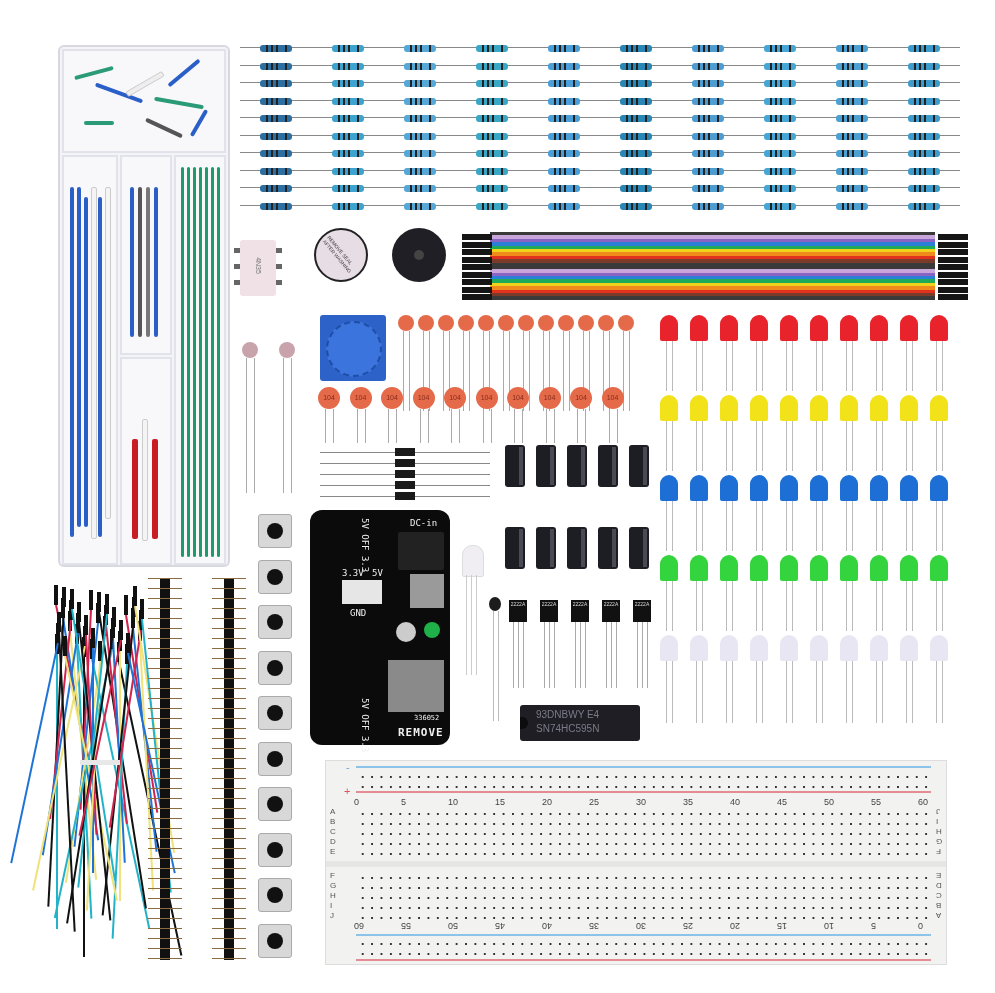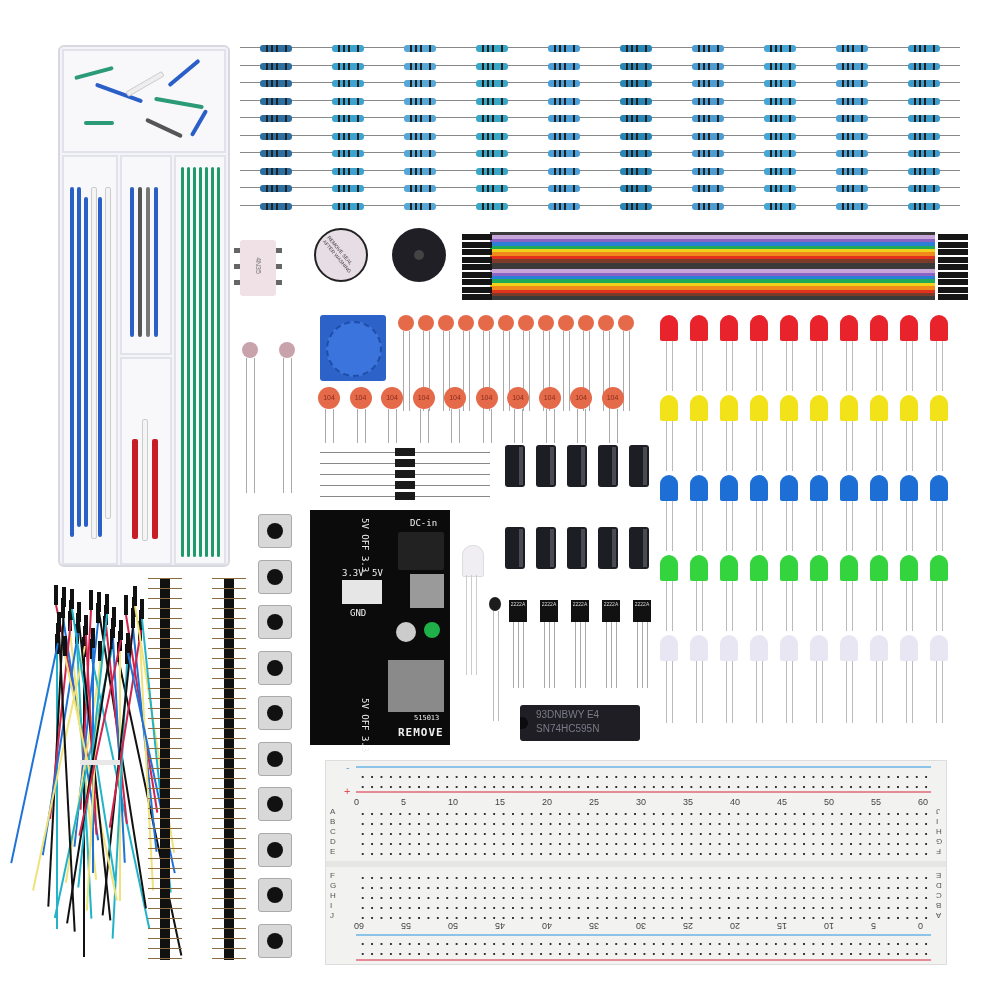--- a/index.html
+++ b/index.html
@@ -22,21 +22,21 @@
   .ribbon{left:490px;top:232px;width:445px;height:68px;}
   .ribbon .strip{height:3.4px;}
   .hdr-end{position:absolute;width:30px;height:6px;background:#151515;}
   
   .cap{position:absolute;border-radius:50%;background:#e46a4a;color:#8a2b1b;font-size:7px;text-align:center;}
   
   .ecap{position:absolute;width:20px;height:42px;background:#1d1d24;border-radius:3px;}
   .ecap .stripe{position:absolute;right:2px;top:2px;width:4px;height:38px;background:#4a4a55;}
   .trans{position:absolute;width:18px;height:22px;background:#111;color:#ddd;font-size:5px;text-align:center;line-height:8px;}
   
-  .pmod{left:310px;top:510px;width:140px;height:235px;background:#0b0b0b;border-radius:0;color:#f0f0f0;font-family:"DejaVu Sans Mono",monospace;font-size:9px;}
+  .pmod{left:310px;top:510px;width:140px;height:235px;background:#0b0b0b;border-radius:12px;color:#f0f0f0;font-family:"DejaVu Sans Mono",monospace;font-size:9px;}
   
   .bb{left:325px;top:760px;width:622px;height:205px;background:#f2f2f0;border:1px solid #ddd;box-sizing:border-box;}
   .bb .rail{position:absolute;height:2px;}
   .bb .holes{position:absolute;background-image:radial-gradient(#333 1px, transparent 1.4px);background-size:9.4px 10px;}
   .bb .num{position:absolute;font-size:9px;color:#444;}
   .bb .row-lbl{position:absolute;font-size:8px;color:#555;}
   
   .pinhdr{position:absolute;width:10px;background:#111;}
   .pinhdr .pins{position:absolute;left:-12px;width:34px;top:0;bottom:0;background-image:repeating-linear-gradient(to bottom,#8b6b40 0 1px,transparent 1px 10px);}
   
@@ -1455,21 +1455,21 @@
   <div class="abs" style="left:88px;top:22px;width:46px;height:38px;background:#222;border-radius:2px;"></div>
   <div class="txt" style="left:32px;top:58px;">3.3V</div>
   <div class="txt" style="left:62px;top:58px;">5V</div>
   <div class="abs" style="left:32px;top:70px;width:40px;height:24px;background:#e6e6e6;"></div>
   <div class="txt" style="left:40px;top:98px;">GND</div>
   <div class="abs" style="left:100px;top:64px;width:34px;height:34px;background:#9a9a9a;"></div>
   <div class="abs" style="left:86px;top:112px;width:20px;height:20px;border-radius:50%;background:#ccc;"></div>
   <div class="abs" style="left:114px;top:112px;width:16px;height:16px;border-radius:50%;background:#1fb04a;"></div>
   <div class="abs" style="left:78px;top:150px;width:56px;height:52px;background:#8a8a8a;"></div>
   <div class="txt" style="left:60px;top:188px;transform:rotate(90deg);transform-origin:left top;">5V OFF 3.3</div>
-  <div class="txt" style="left:104px;top:204px;font-size:7px;">515013</div>
+  <div class="txt" style="left:104px;top:204px;font-size:7px;">336052</div>
   <div class="txt" style="left:88px;top:216px;font-size:11px;font-weight:bold;letter-spacing:1px;">REMOVE</div>
 </div>
 
 <div class="abs" id="dupont" style="left:45px;top:575px;width:110px;height:380px;">
     <div style="position:absolute;left:10px;top:30px;width:2px;height:200px;background:#d0234d;transform:rotate(-12deg);transform-origin:top;"></div>
     <div style="position:absolute;left:9px;top:10px;width:4px;height:20px;background:#111;"></div>
     <div style="position:absolute;left:17px;top:43px;width:2px;height:225px;background:#1f73d6;transform:rotate(-9deg);transform-origin:top;"></div>
     <div style="position:absolute;left:16px;top:23px;width:4px;height:20px;background:#111;"></div>
     <div style="position:absolute;left:24px;top:56px;width:2px;height:250px;background:#f0e27a;transform:rotate(-6deg);transform-origin:top;"></div>
     <div style="position:absolute;left:23px;top:36px;width:4px;height:20px;background:#111;"></div>

